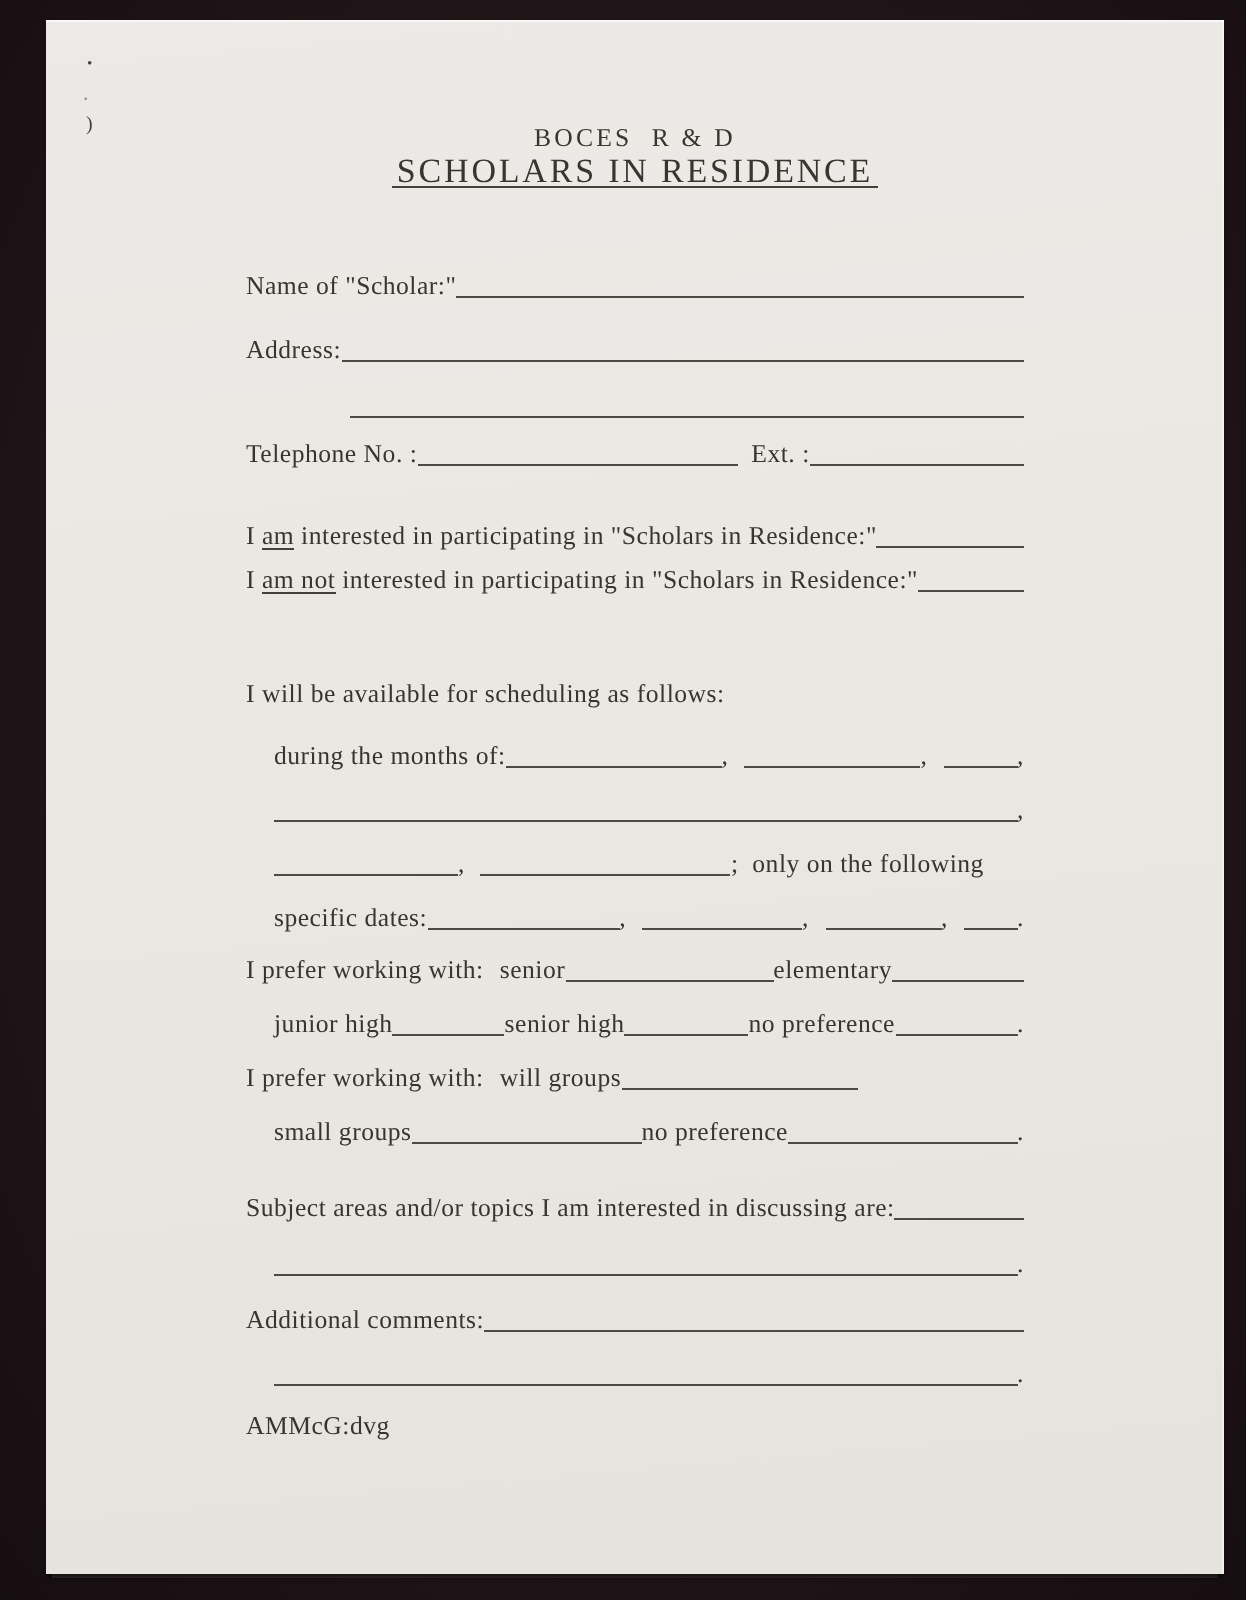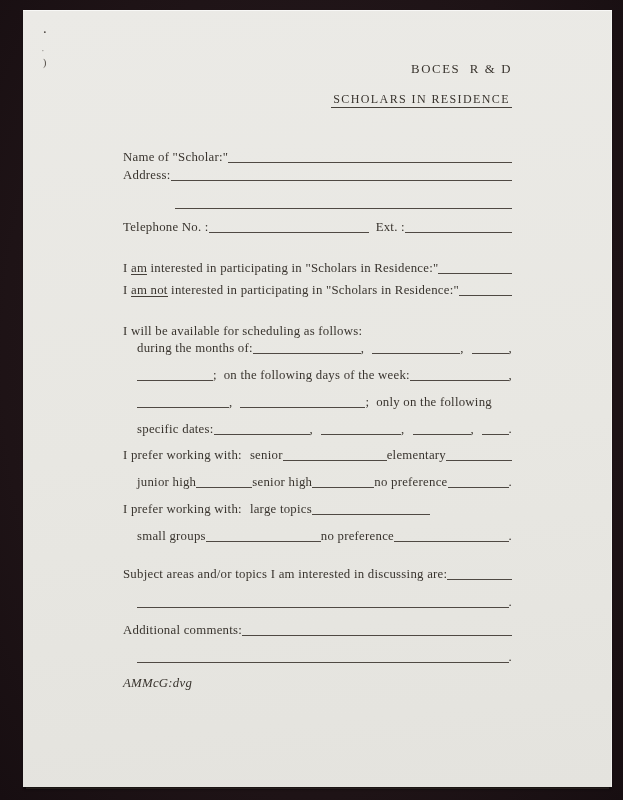--- a/index.html
+++ b/index.html
@@ -11,40 +11,40 @@
   .paper{
     position:absolute;left:23px;top:10px;width:589px;height:777px;
     background:linear-gradient(175deg,#ebeae6 0%,#e8e7e2 55%,#e4e3de 100%);
     box-shadow:inset 0 1px 0 rgba(255,255,255,.65),
                inset -1px 0 0 rgba(255,255,255,.4),
                0 3px 2px -1px rgba(0,0,0,.65),
                0 5px 0 -3px rgba(160,140,120,.30);
     color:#39342e;
   }
   .content{padding:52px 100px 0 100px;font-size:12.8px;letter-spacing:.25px;line-height:15px;}
-  .hdr{text-align:right;}
+  .hdr{text-align:center;}
   .h1{letter-spacing:1.6px;height:14px;white-space:pre;}
-  .h2{margin-top:16px;height:15px;letter-spacing:1.4px;font-size:12px;}
+  .h2{margin-top:2px;height:15px;letter-spacing:1.4px;font-size:17px;}
   .h3{margin-top:12px;height:15px;letter-spacing:.5px;}
   .u{display:inline-block;border-bottom:1.4px solid #45403a;padding:0 2px 1px 2px;line-height:13px;}
   .uw{display:inline-block;border-bottom:1.3px solid #45403a;line-height:12px;}
   .row{display:flex;align-items:baseline;height:16px;}
   .row span{white-space:pre;}
   .bl{display:inline-block;border-bottom:1.5px solid #4f4943;height:11px;position:relative;bottom:-2px;}
   .fl{flex:1 1 auto;}
   .in14{margin-left:14px;}
   .in52{margin-left:52px;}
   .g8{margin-left:8px;}
   .g7{margin-left:7px;}
   .marks{position:absolute;left:0;top:0;}
   .mk{position:absolute;color:#4a443e;font-size:11px;}
   .mk1{left:20px;top:16px;font-weight:bold;}
   .mk2{left:18px;top:34px;opacity:.55;}
   .mk3{left:20px;top:47px;font-size:10px;}
-  .ftr{margin-top:11px;font-style:italic;}
+  .ftr{margin-top:11px;}
   .ftr div{height:15px;}
 </style>
 </head>
 <body>
 
 <div class="paper">
   <div class="marks">
     <span class="mk mk1">·</span>
     <span class="mk mk2">·</span>
     <span class="mk mk3">)</span>
@@ -54,21 +54,21 @@
     <div class="hdr">
       <div class="h1">BOCES  R &amp; D</div>
       <div class="h2"><span class="u">SCHOLARS IN RESIDENCE</span></div>
     </div>
 
     <div class="row" style="margin-top:42px">
       <span>Name of "Scholar:"</span>
       <span class="bl fl"></span>
     </div>
 
-    <div class="row" style="margin-top:2px">
+    <div class="row" style="margin-top:16px">
       <span>Address:</span>
       <span class="bl fl"></span>
     </div>
 
     <div class="row" style="margin-top:12px">
       <span class="bl fl in52"></span>
     </div>
 
     <div class="row" style="margin-top:8px">
       <span>Telephone No. :</span>
@@ -84,37 +84,36 @@
       <span class="bl fl"></span>
     </div>
 
     <div class="row" style="margin-top:6px">
       <span>I </span>
       <span class="uw">am not</span>
       <span> interested in participating in "Scholars in Residence:"</span>
       <span class="bl fl"></span>
     </div>
 
-    <div class="row" style="margin-top:26px">
+    <div class="row" style="margin-top:42px">
       <span>I will be available for scheduling as follows:</span>
     </div>
 
-    <div class="row" style="">
+    <div class="row" style="margin-top:14px">
       <span class="in14">during the months of:</span>
       <span class="bl" style="width:108px"></span>
       <span>,</span>
       <span class="bl g8" style="width:88px"></span>
       <span>,</span>
       <span class="bl fl g8"></span>
       <span>,</span>
     </div>
 
     <div class="row" style="margin-top:11px">
       <span class="bl in14" style="width:76px"></span>
-      <span>;  on the following days of the week:</span>
       <span class="bl fl"></span>
       <span>,</span>
     </div>
 
     <div class="row" style="margin-top:11px">
       <span class="bl in14" style="width:92px"></span>
       <span>,</span>
       <span class="bl g8" style="width:125px"></span>
       <span>;  only on the following</span>
     </div>
@@ -144,21 +143,21 @@
       <span class="bl" style="width:56px"></span>
       <span>senior high</span>
       <span class="bl" style="width:62px"></span>
       <span>no preference</span>
       <span class="bl fl"></span>
       <span>.</span>
     </div>
 
     <div class="row" style="margin-top:11px">
       <span>I prefer working with:</span>
-      <span class="g8">large topics</span>
+      <span class="g8">will groups</span>
       <span class="bl" style="width:118px"></span>
     </div>
 
     <div class="row" style="margin-top:11px">
       <span class="in14">small groups</span>
       <span class="bl" style="width:115px"></span>
       <span>no preference</span>
       <span class="bl fl"></span>
       <span>.</span>
     </div>

